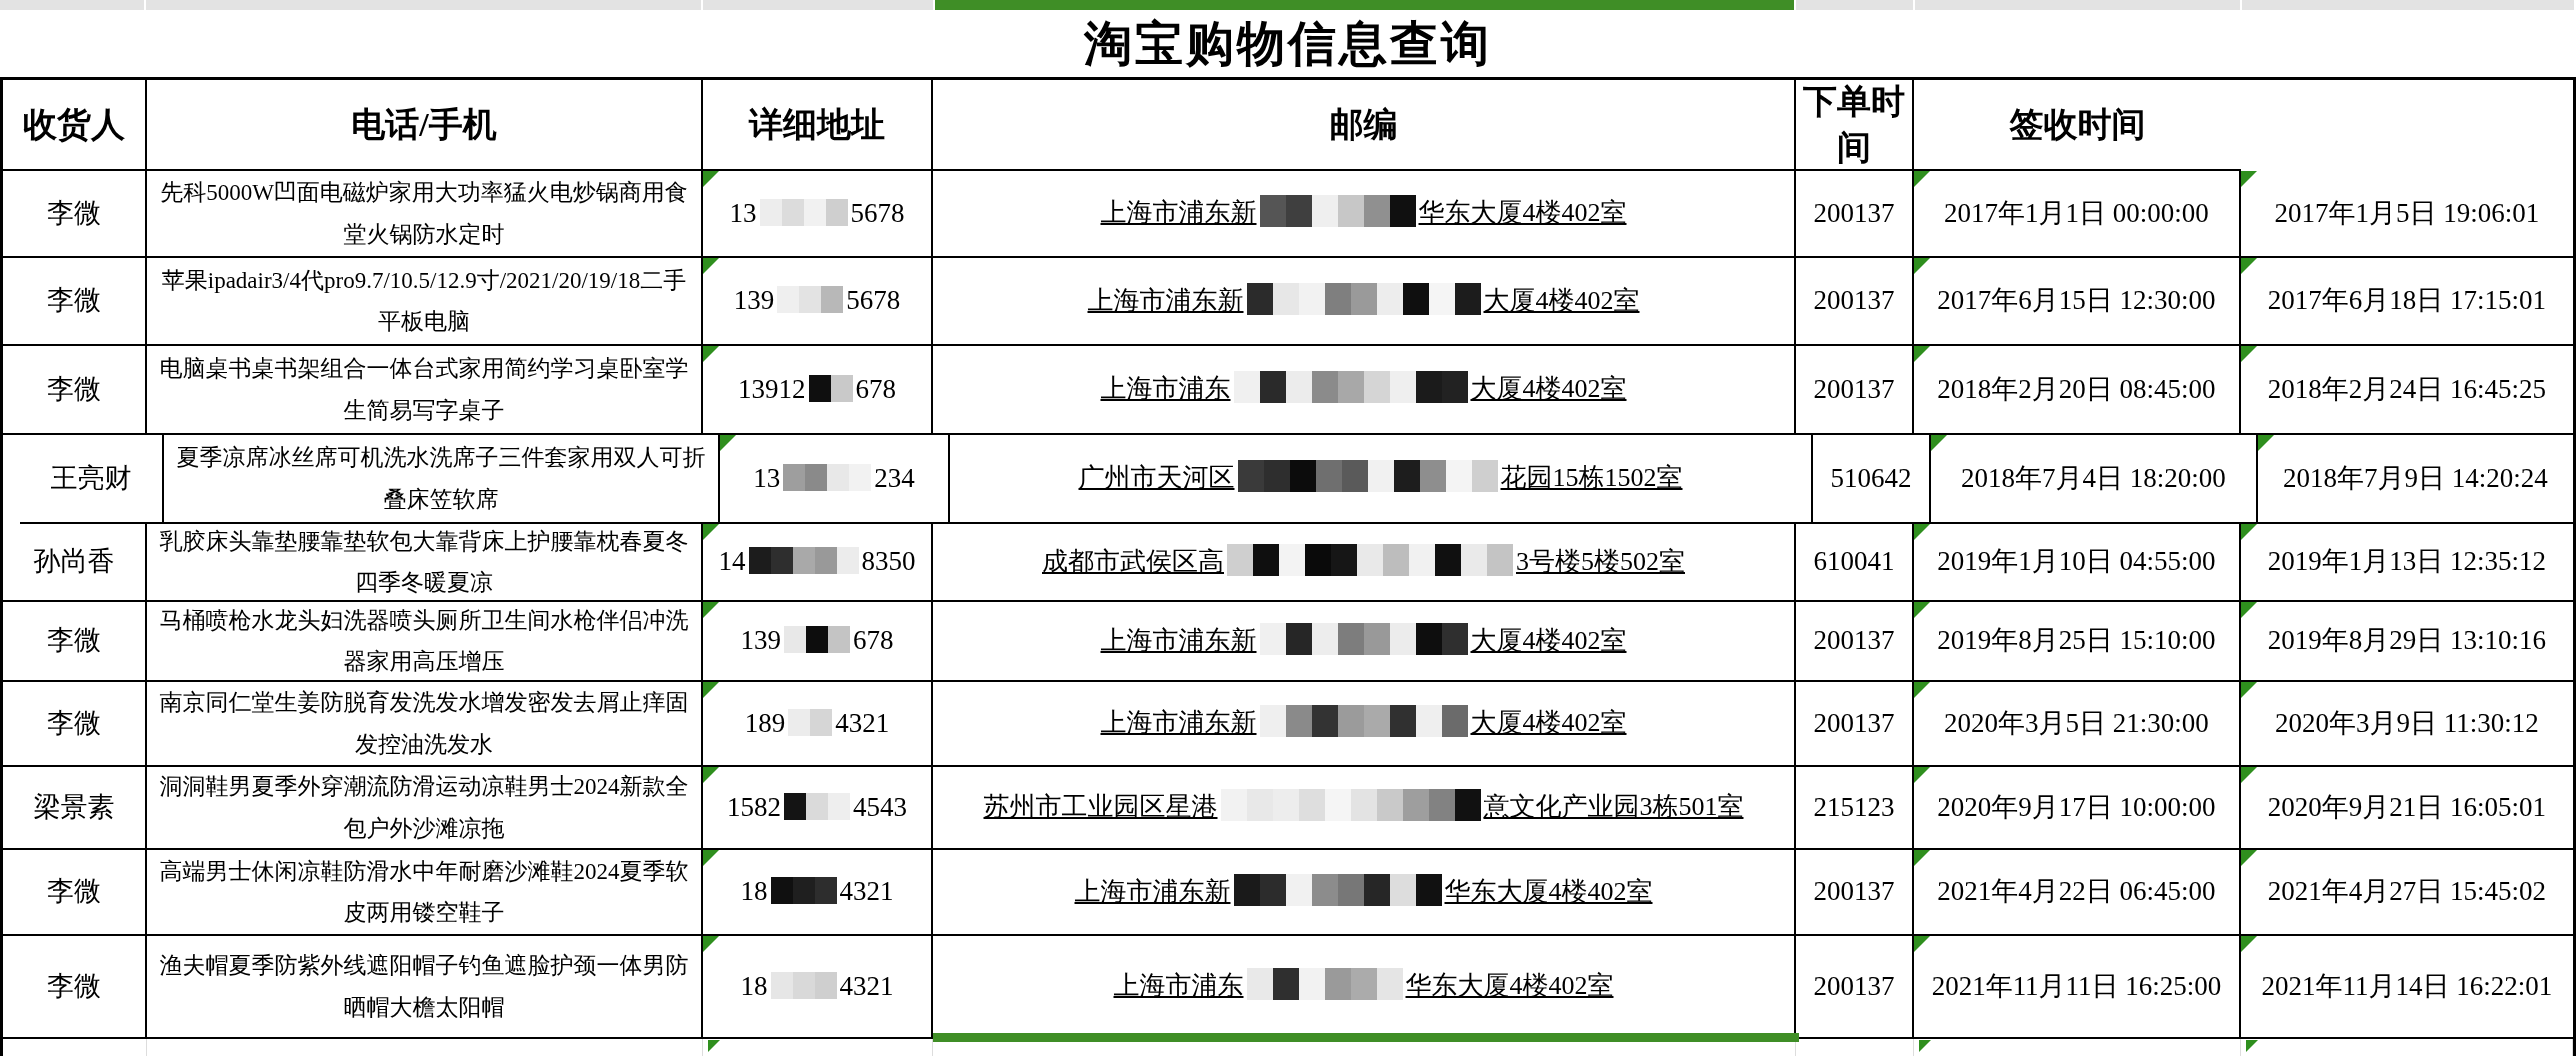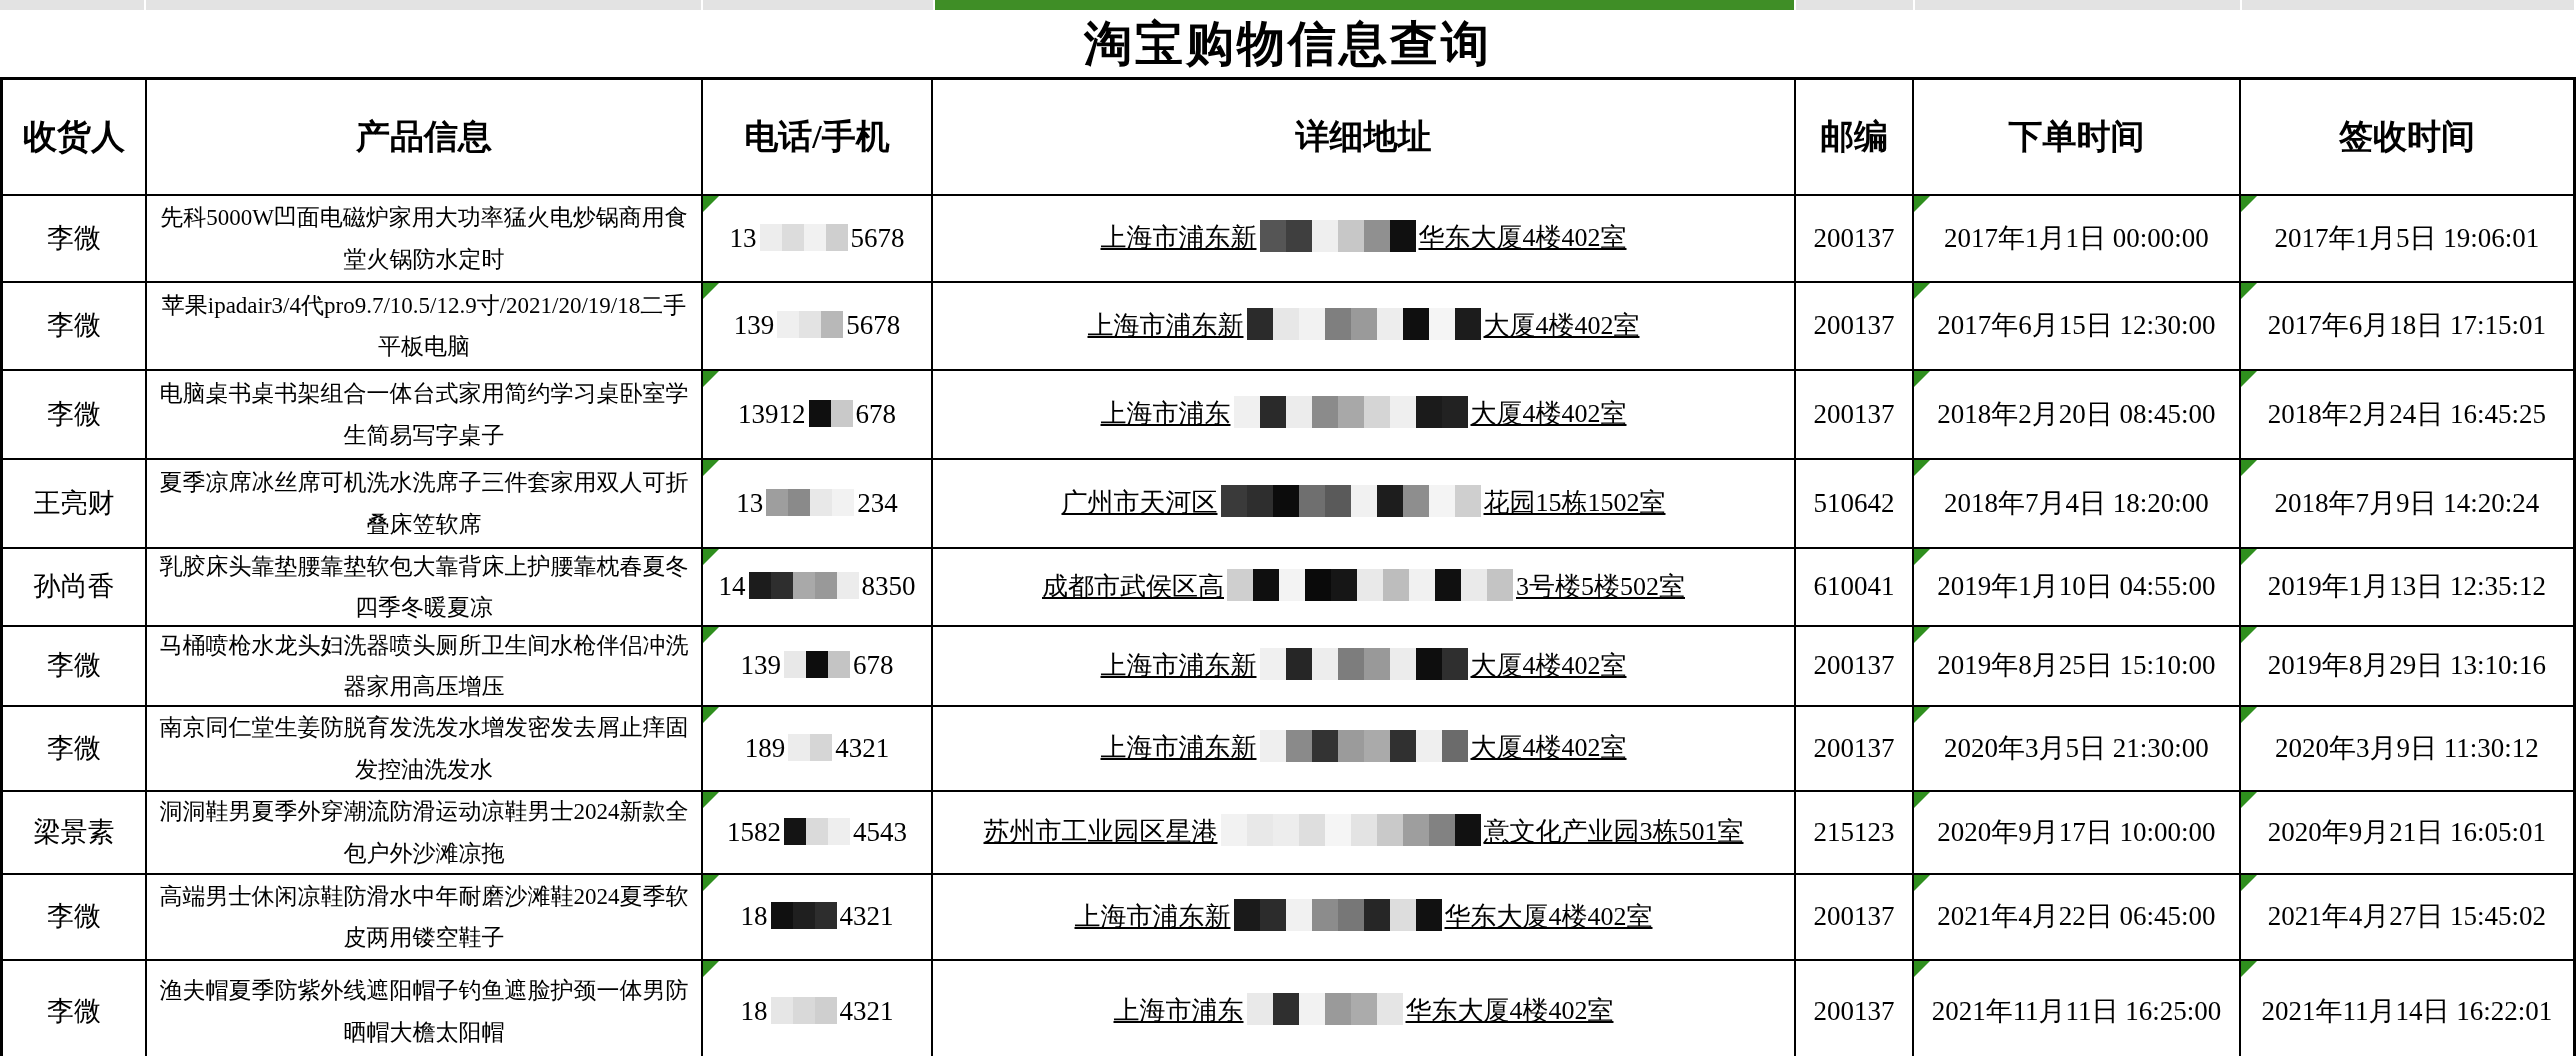--- a/index.html
+++ b/index.html
@@ -13,21 +13,21 @@
   .top-strip .seg:last-child{margin-right:0;}
 
   .title-bar{height:67px;display:flex;align-items:center;justify-content:center;}
   .title{font-size:48px;font-weight:bold;letter-spacing:3px;}
 
   .tbl{width:2576px;box-sizing:border-box;border:3px solid #000;border-bottom:none;position:relative;}
   .row{display:grid;grid-template-columns:144px 556px 230px 863px 118px 327px 1fr;}
   .cell{position:relative;box-sizing:border-box;border-right:2px solid #000;border-bottom:2px solid #000;
         display:flex;align-items:center;justify-content:center;text-align:center;overflow:hidden;}
   .cell:last-child{border-right:none;}
-  .header{height:116px;}
+  .header{height:91px;}
   .header .cell{font-weight:bold;font-size:34px;}
   .txt{font-size:27px;line-height:1.55;}
   .c-product .txt{font-size:23px;line-height:1.8;padding:0 8px;}
   .c-addr .txt{font-size:26px;white-space:nowrap;text-decoration:underline;}
   .c-phone .txt{white-space:nowrap;}
 
   
   .tri::after{content:"";position:absolute;top:0;left:0;width:0;height:0;
               border-top:16px solid #2f8f1e;border-right:16px solid transparent;}
 
@@ -58,23 +58,20 @@
 </div>
 
 <div class="title-bar">
   <span class="title">淘宝购物信息查询</span>
 </div>
 
 <div class="tbl">
   <div class="row header">
     <div class="cell">
         <span>收货人</span>
-      </div>
-    <div class="cell">
-        <span>产品信息</span>
       </div>
     <div class="cell">
         <span>电话/手机</span>
       </div>
     <div class="cell">
         <span>详细地址</span>
       </div>
     <div class="cell">
         <span>邮编</span>
       </div>
@@ -188,21 +185,21 @@
     <div class="cell c-post">
       <span class="txt">200137</span>
     </div>
     <div class="cell c-order tri">
       <span class="txt">2018年2月20日 08:45:00</span>
     </div>
     <div class="cell c-sign tri">
       <span class="txt">2018年2月24日 16:45:25</span>
     </div>
   </div>
-      <div class="row body-row" style="height: 89px;">
+      <div class="row body-row" style="height: 89px; padding-left: 17px;">
     <div class="cell c-recipient">
       <span class="txt">王亮财</span>
     </div>
     <div class="cell c-product">
       <span class="txt">夏季凉席冰丝席可机洗水洗席子三件套家用双人可折叠床笠软席</span>
     </div>
     <div class="cell c-phone tri">
       <span class="txt"><span>13</span><span class="mosaic phone">
               <span class="blk" style="background: rgb(158, 158, 158);"></span>
               <span class="blk" style="background: rgb(138, 138, 138);"></span>

